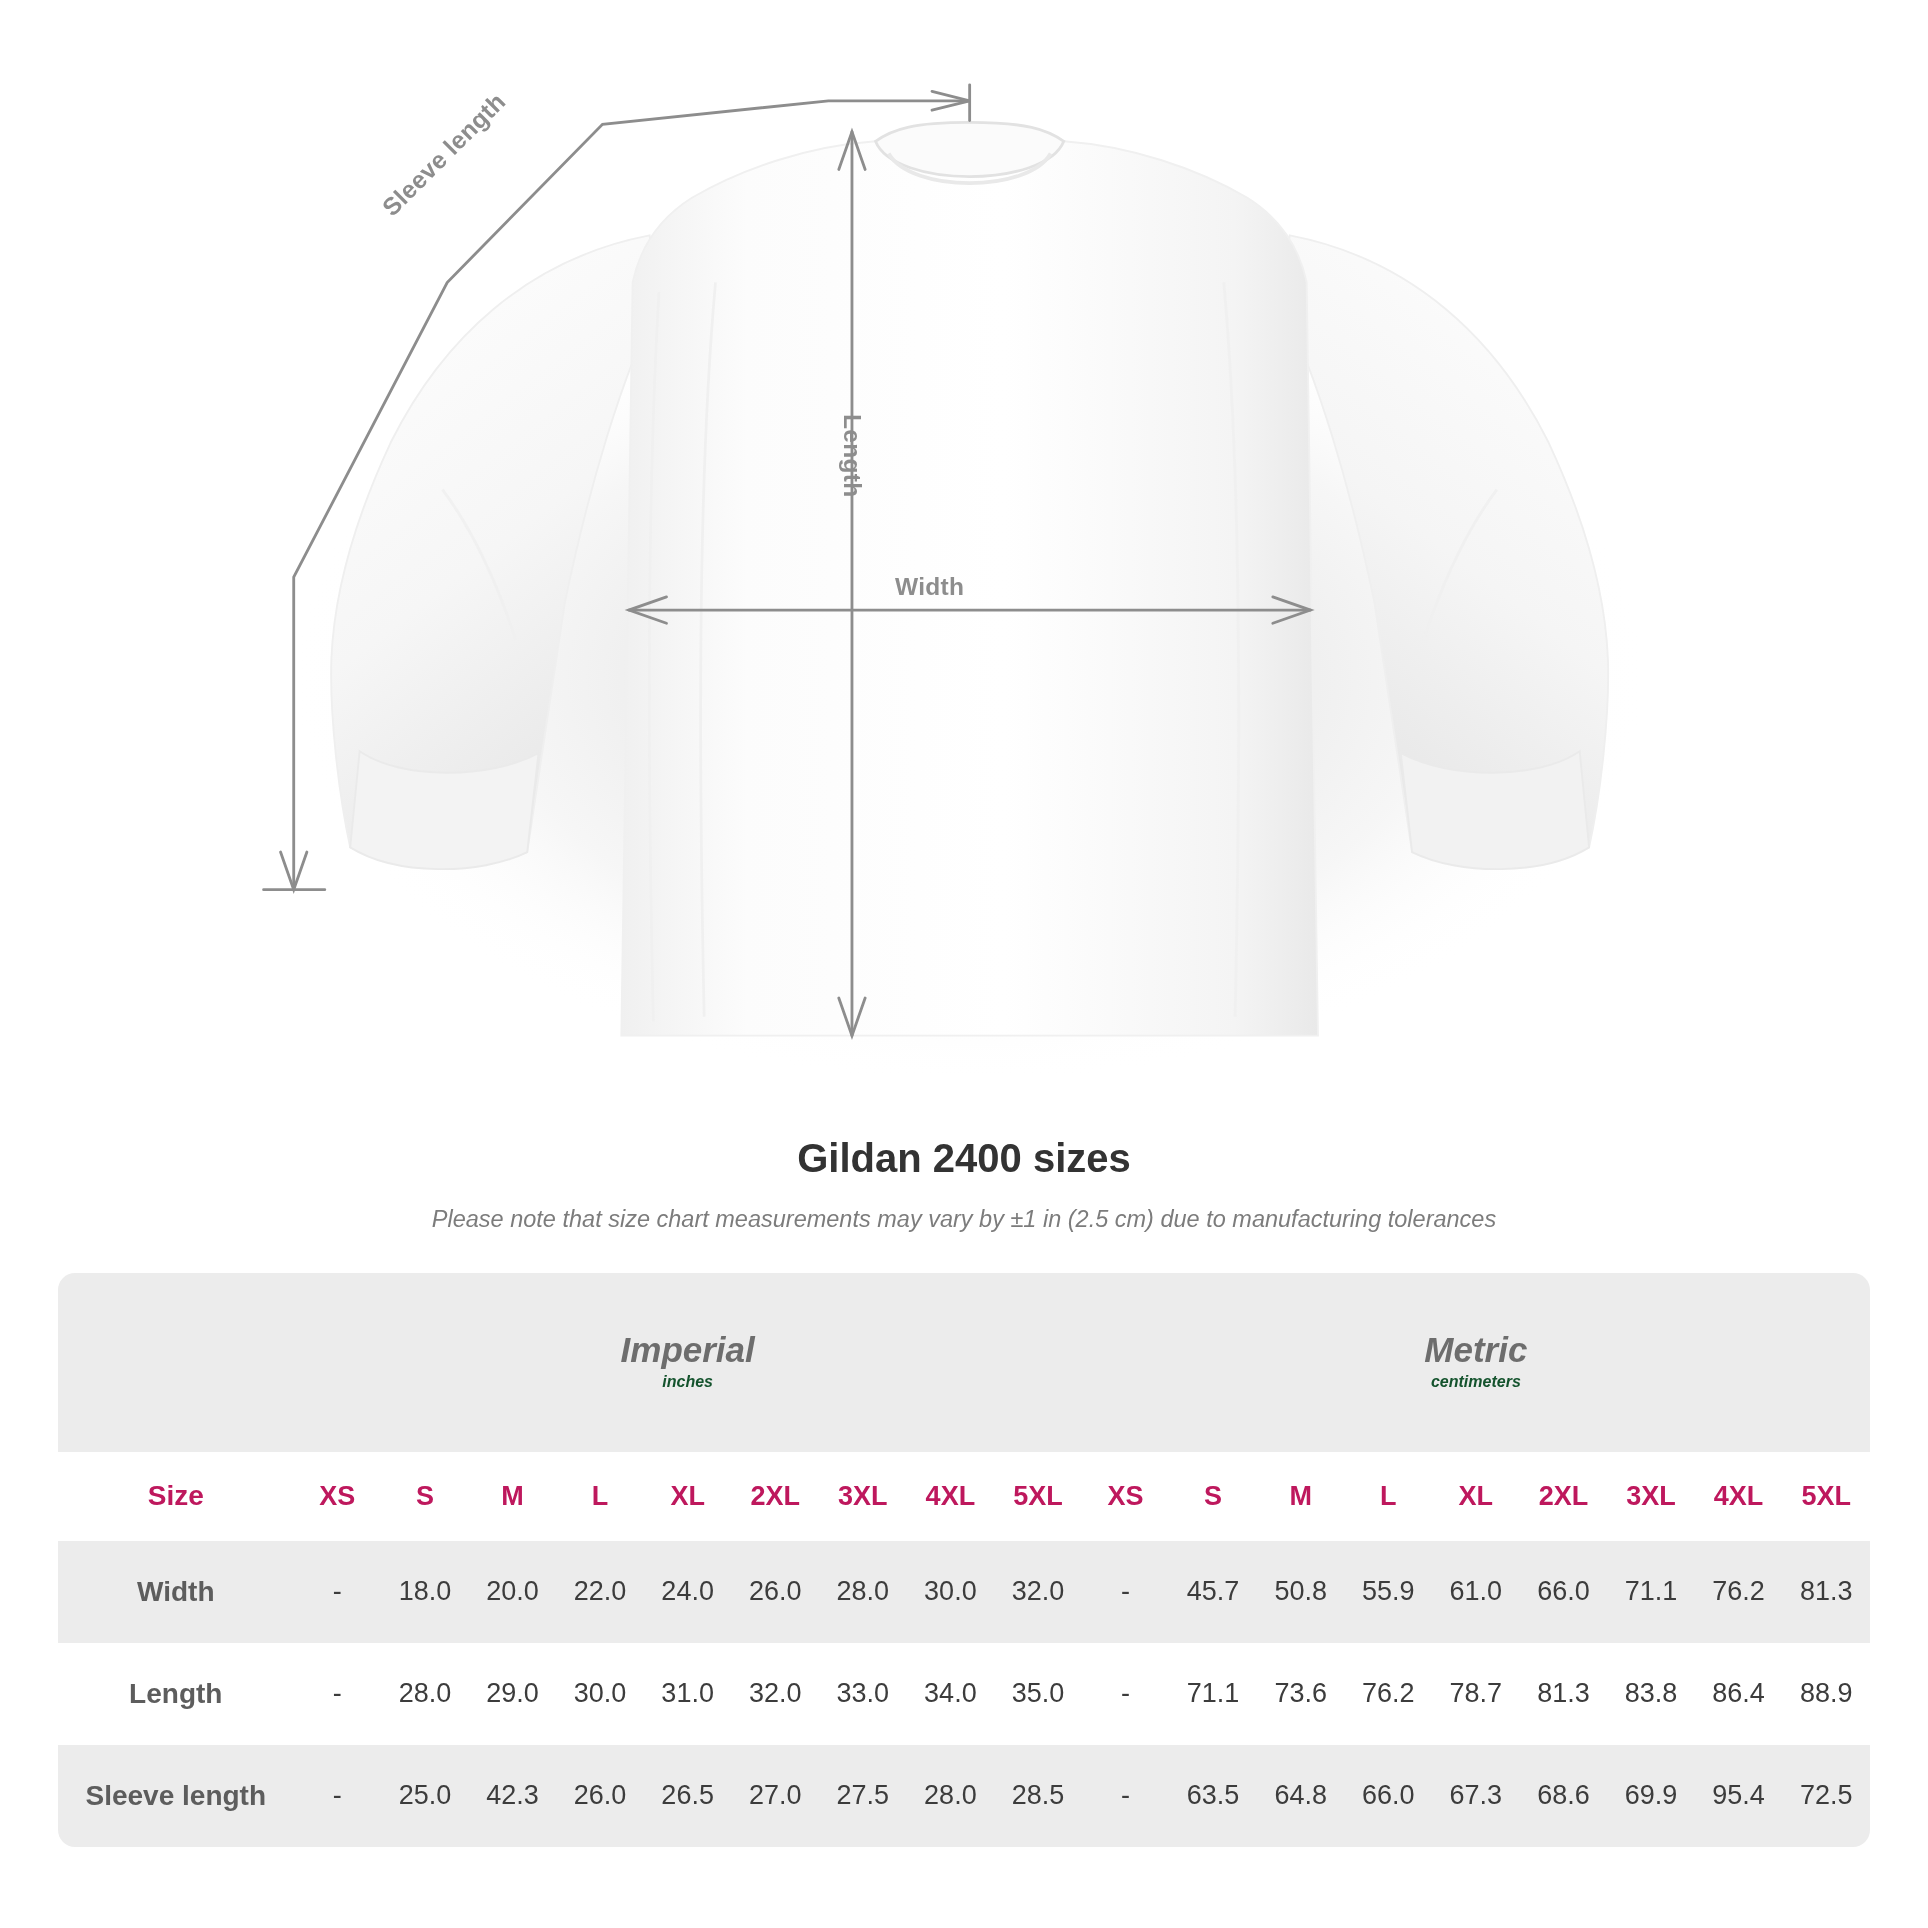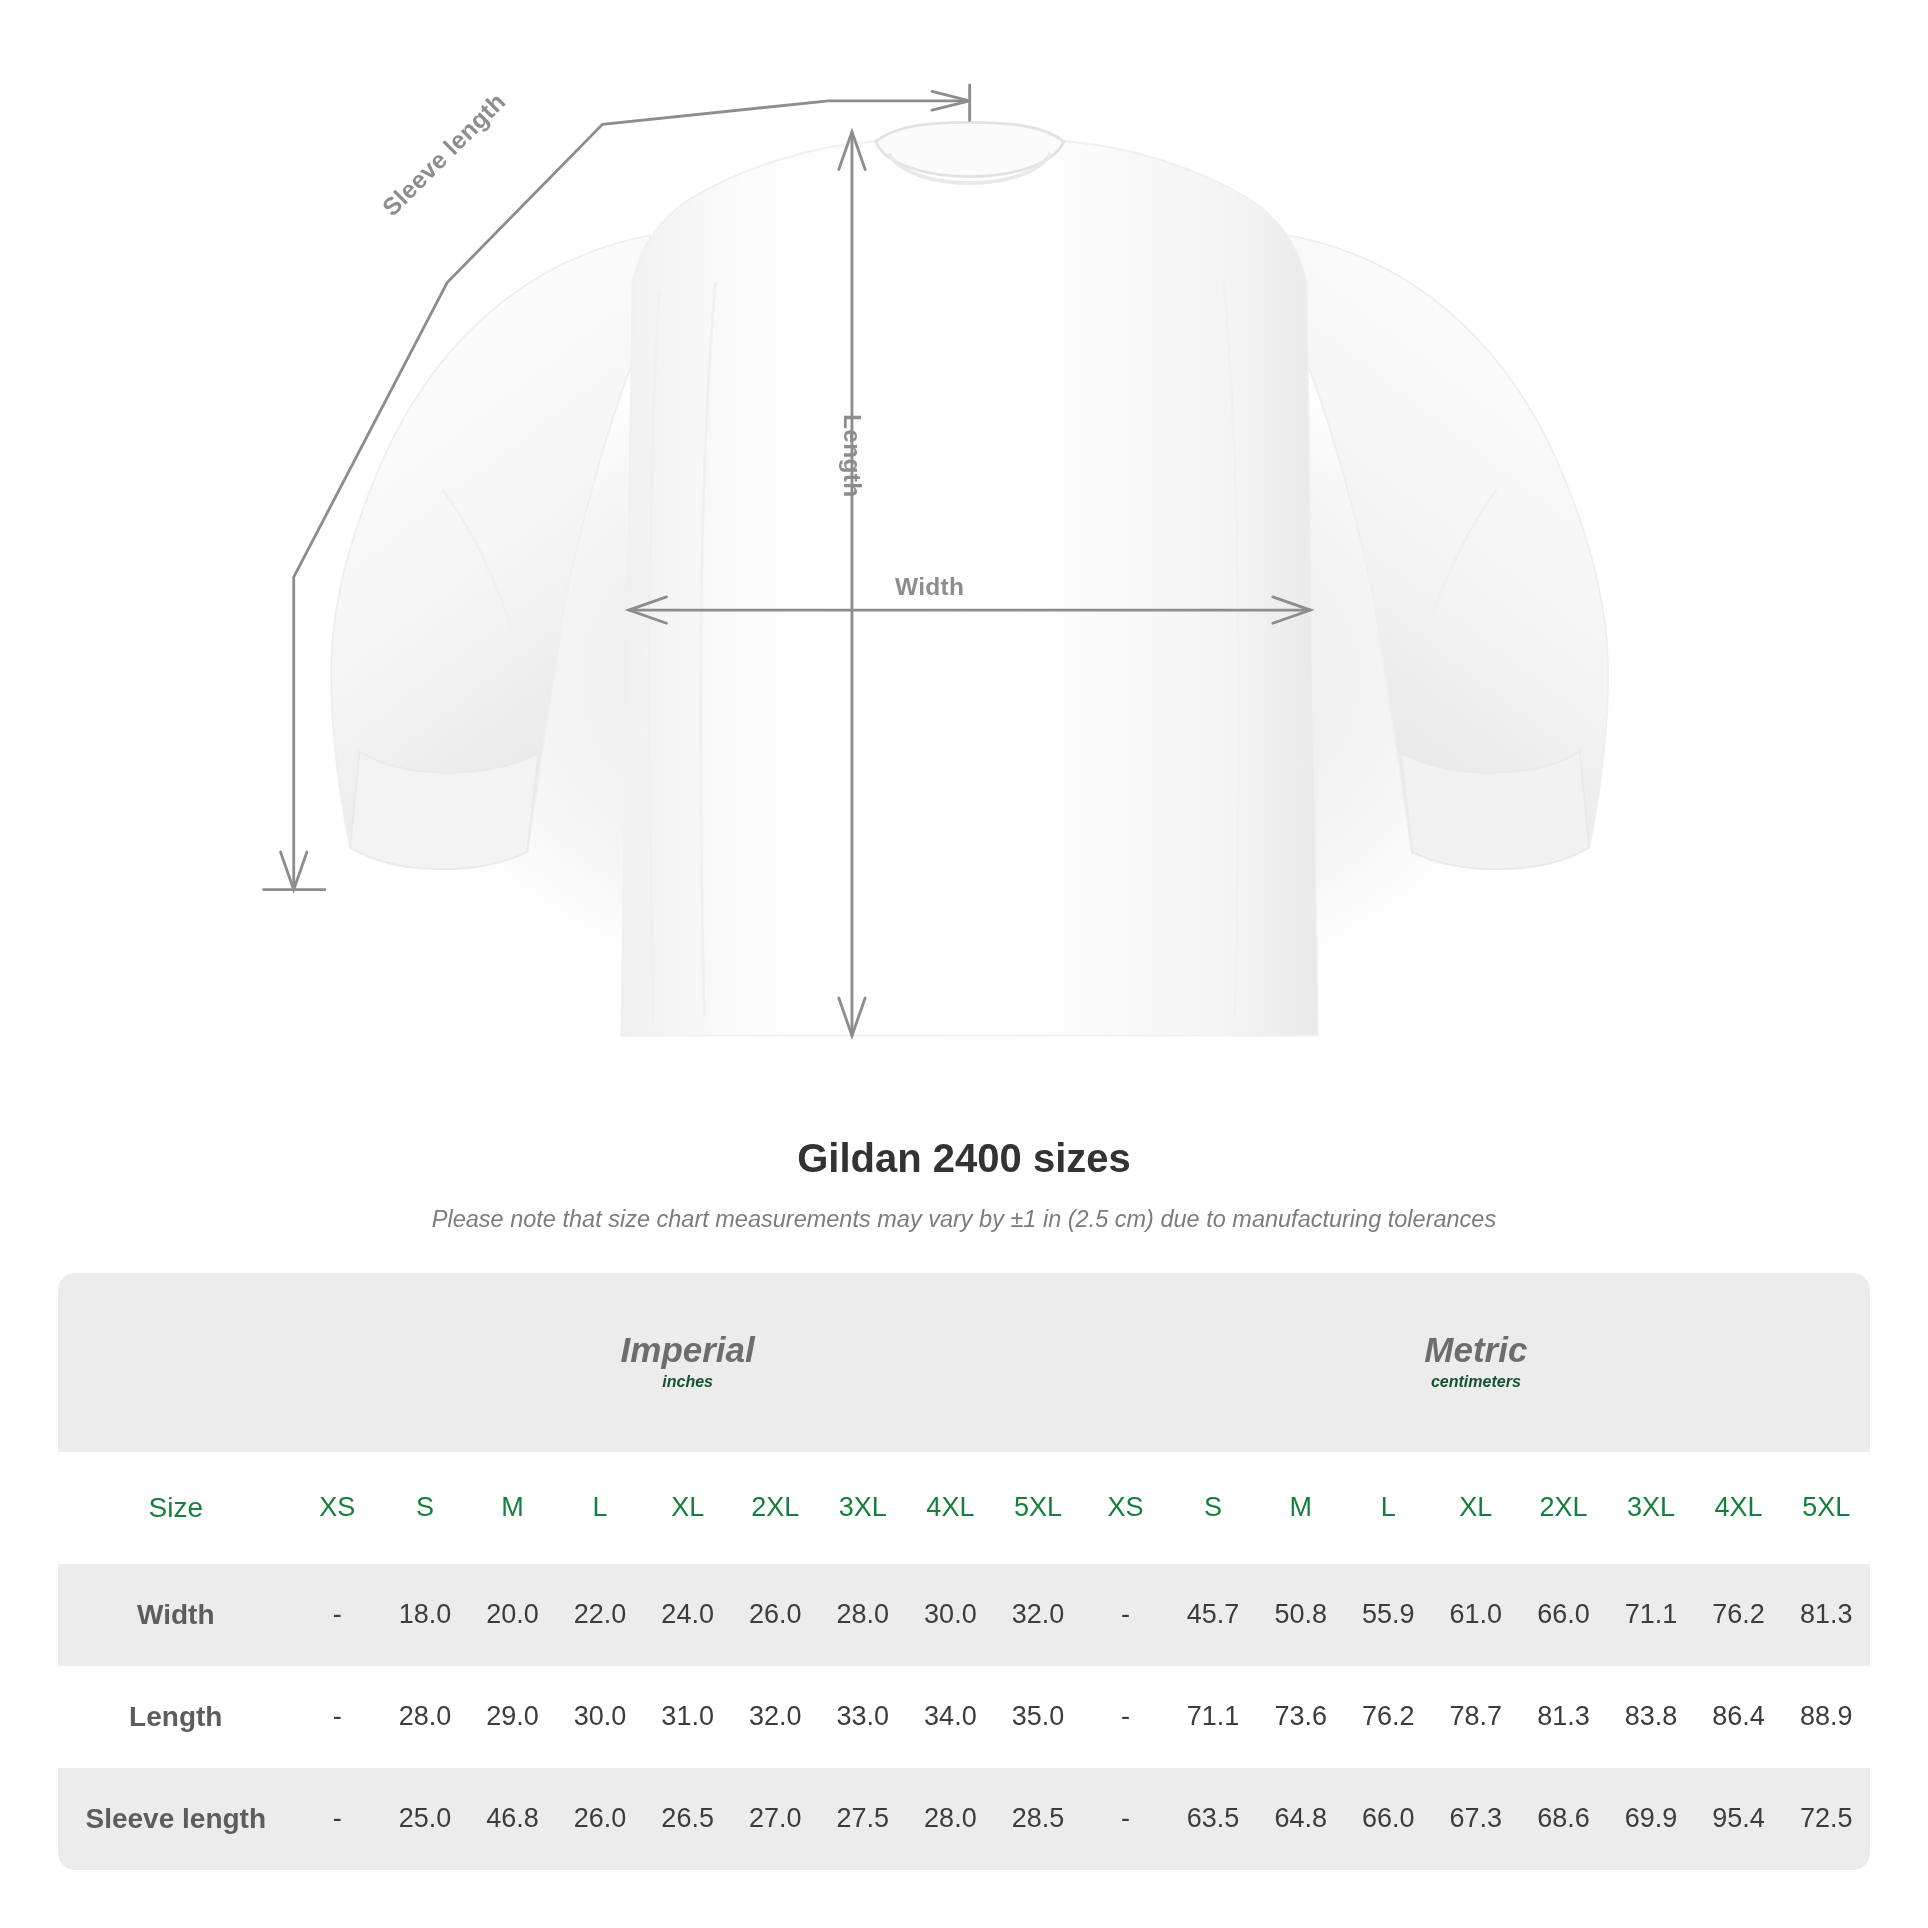--- a/index.html
+++ b/index.html
@@ -112,24 +112,24 @@
   .unit-sub {
     font-size: 16px;
     font-style: italic;
     color: #14532d;
     line-height: 1.5;
   }
 
   
   .size-row th {
     background: #ffffff;
-    height: 112px;
+    height: 89px;
     font-size: 27px;
-    font-weight: normal;
-    color: #15803d;
+    font-weight: bold;
+    color: #be185d;
     padding: 0;
   }
   .size-row th.row-head {
     font-size: 28px;
   }
 
   
   tr.data-row td {
     height: 102px;
     font-size: 27px;
@@ -364,21 +364,21 @@
         <td>81.3</td>
         <td>83.8</td>
         <td>86.4</td>
         <td class="last">88.9</td>
       </tr>
 
       <tr class="data-row shade last-row">
         <td class="row-head first">Sleeve length</td>
         <td>-</td>
         <td>25.0</td>
-        <td>46.8</td>
+        <td>42.3</td>
         <td>26.0</td>
         <td>26.5</td>
         <td>27.0</td>
         <td>27.5</td>
         <td>28.0</td>
         <td>28.5</td>
         <td>-</td>
         <td>63.5</td>
         <td>64.8</td>
         <td>66.0</td>

